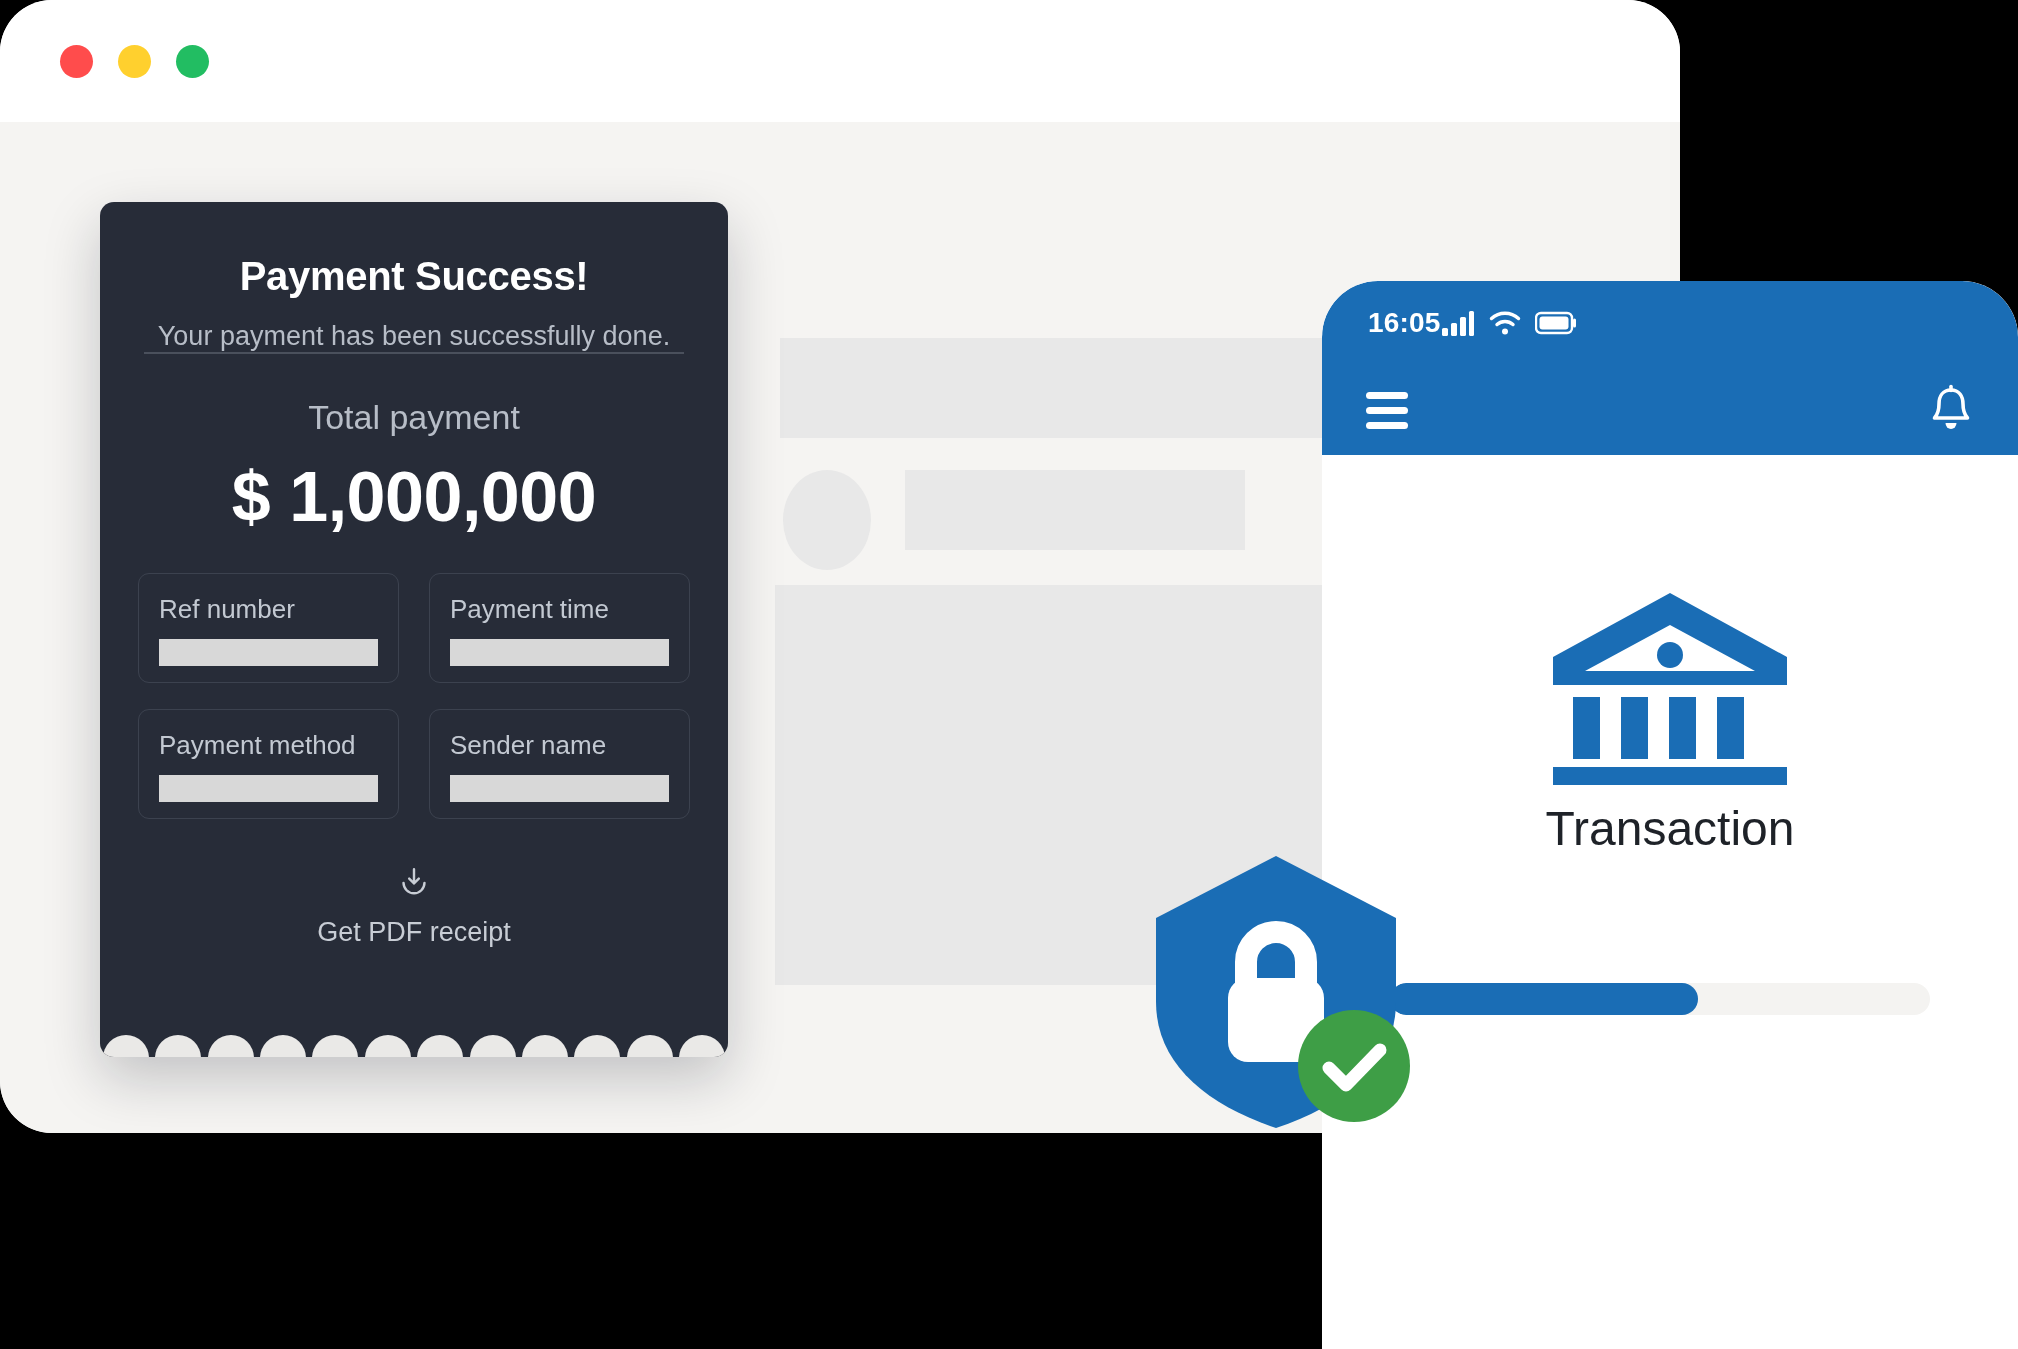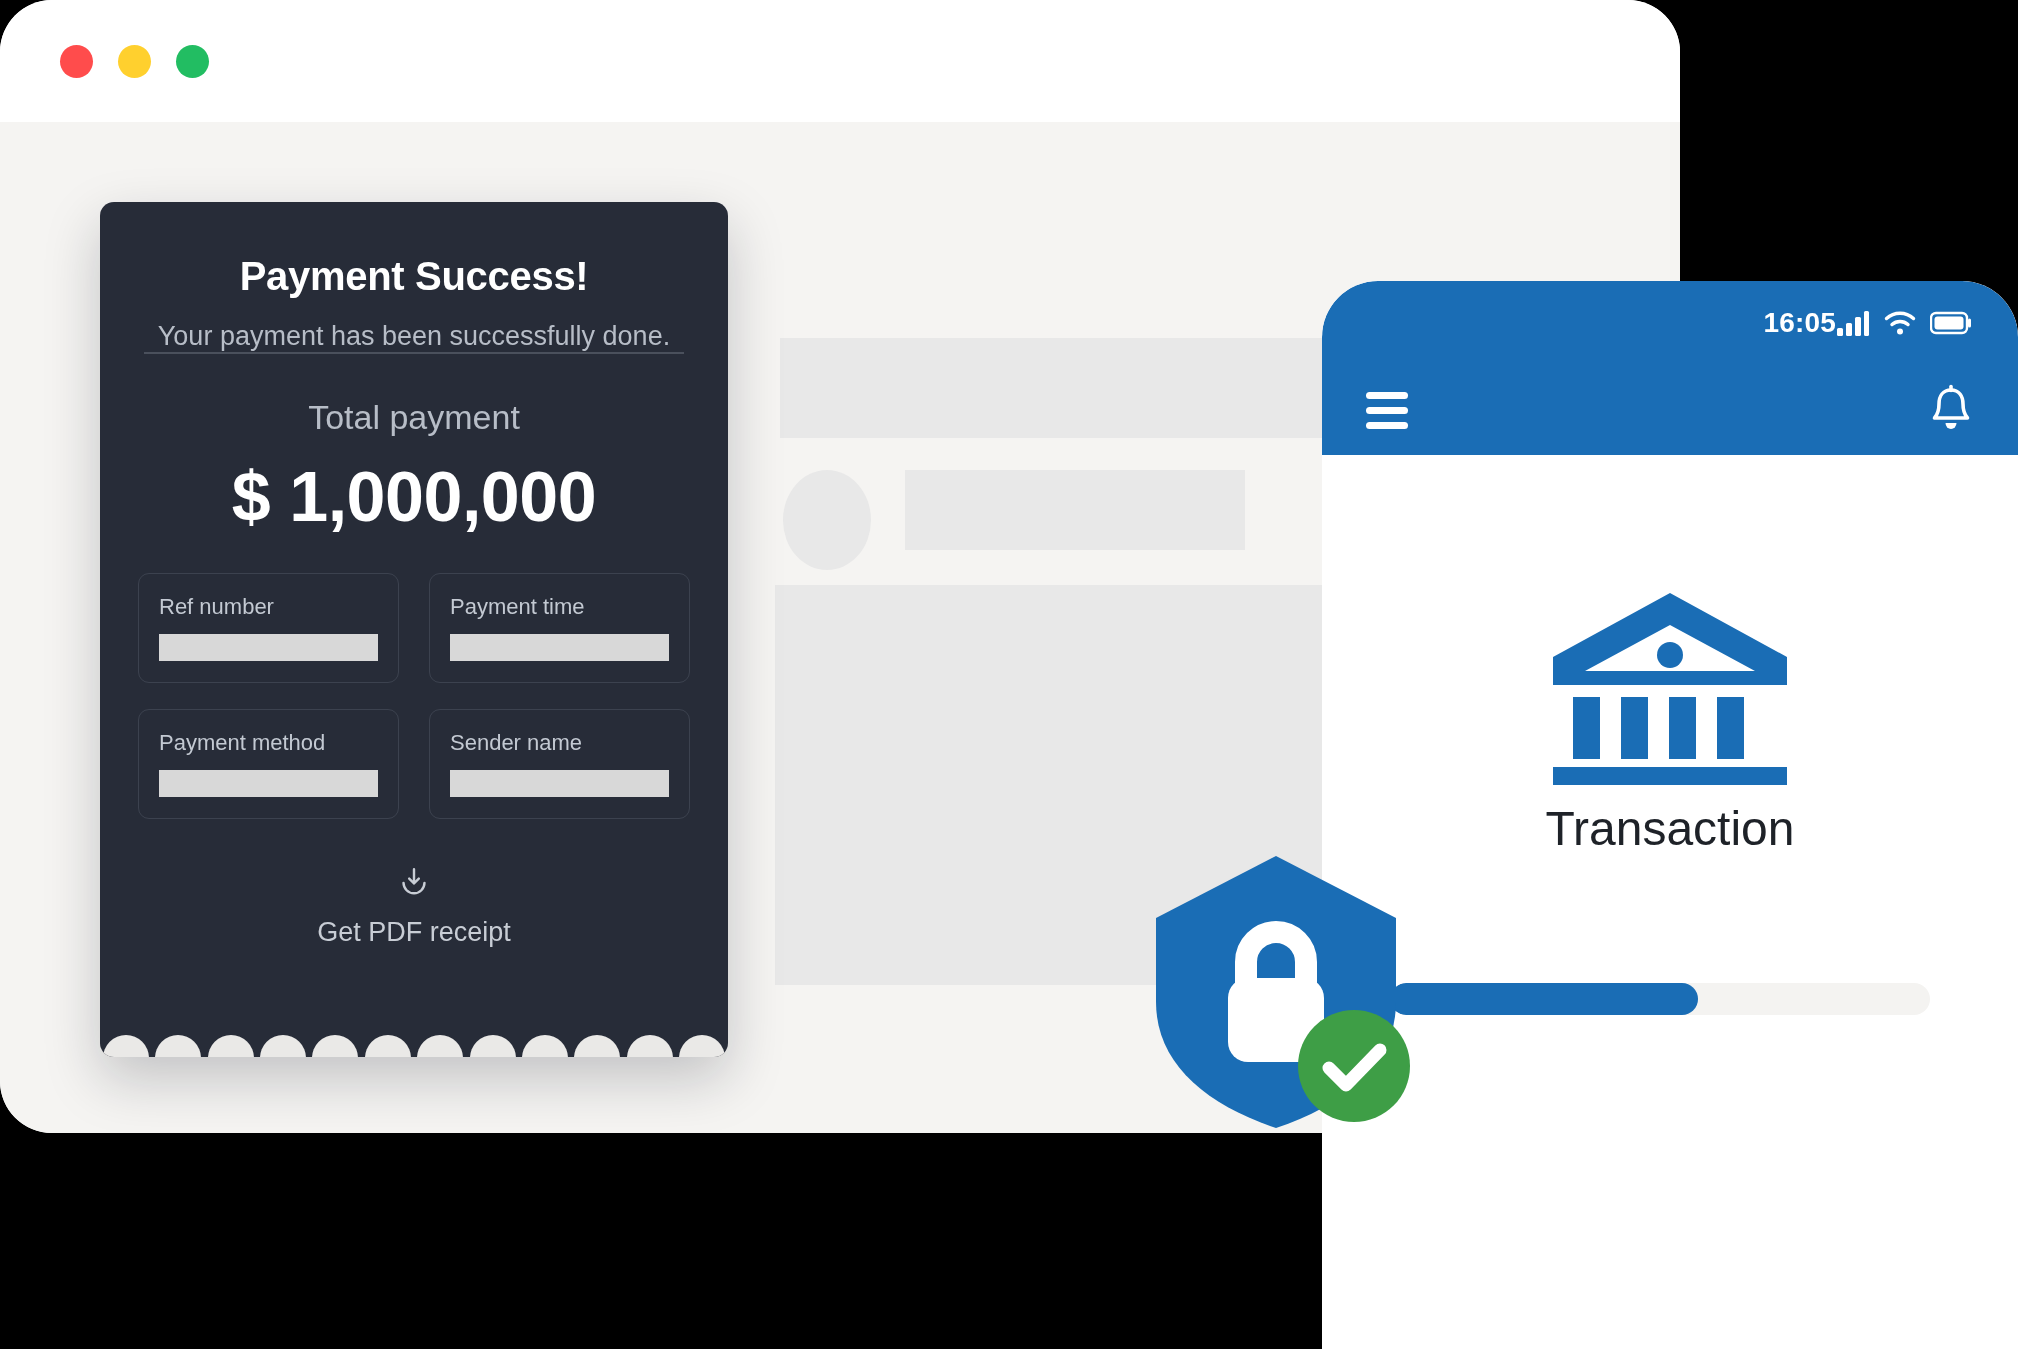--- a/index.html
+++ b/index.html
@@ -120,21 +120,21 @@
     gap: 26px 30px;
     text-align: left;
   }
   .field-box {
     border: 1.5px solid #3C424F;
     border-radius: 11px;
     padding: 20px 20px 22px 20px;
     height: 110px;
   }
   .field-label {
-    font-size: 22px;
+    font-size: 26px;
     color: #C3C9D2;
     margin-bottom: 14px;
   }
   .field-value-bar {
     height: 27px;
     background: #D8D8D8;
     width: 100%;
   }
 
   .pdf-link {
@@ -188,21 +188,21 @@
     border-top-left-radius: 56px;
     border-top-right-radius: 56px;
   }
   .status-bar {
     position: absolute;
     left: 0; top: 0;
     width: 100%;
     height: 84px;
     display: flex;
     align-items: center;
-    justify-content: flex-end;
+    justify-content: flex-start;
     padding: 0 46px;
   }
   .status-time {
     color: #ffffff;
     font-size: 28px;
     font-weight: bold;
     letter-spacing: 0.2px;
   }
   .status-icons {
     display: flex;

